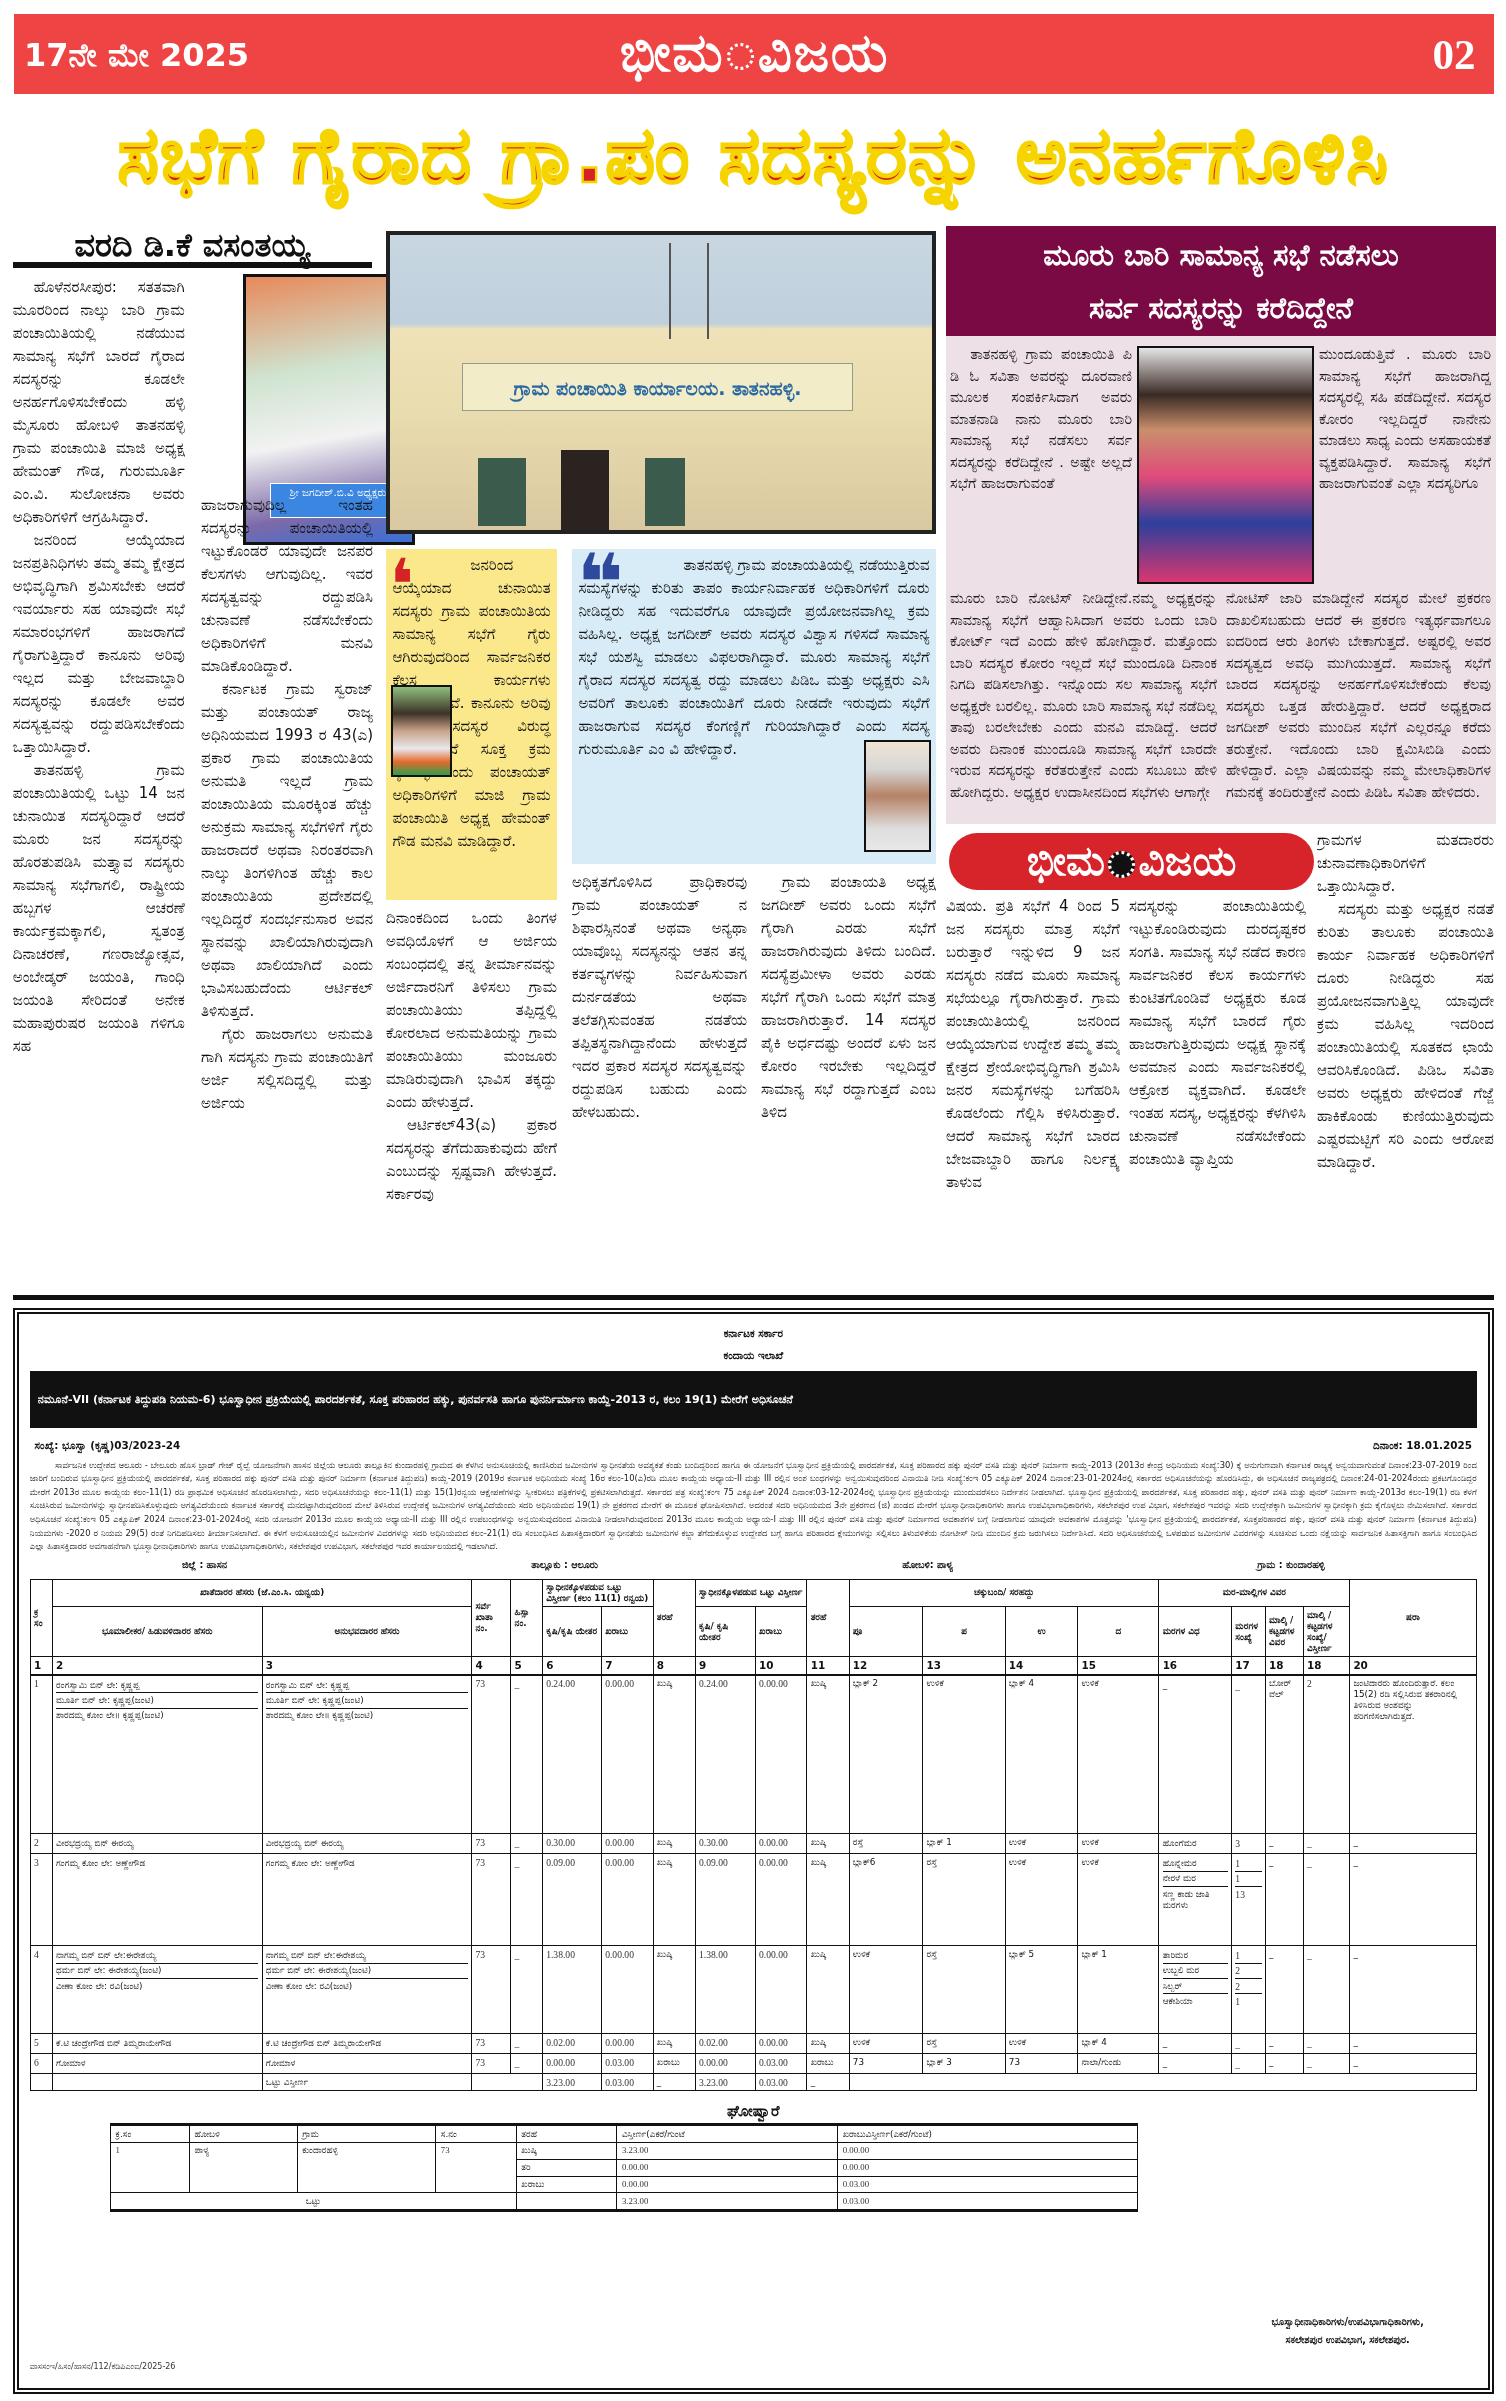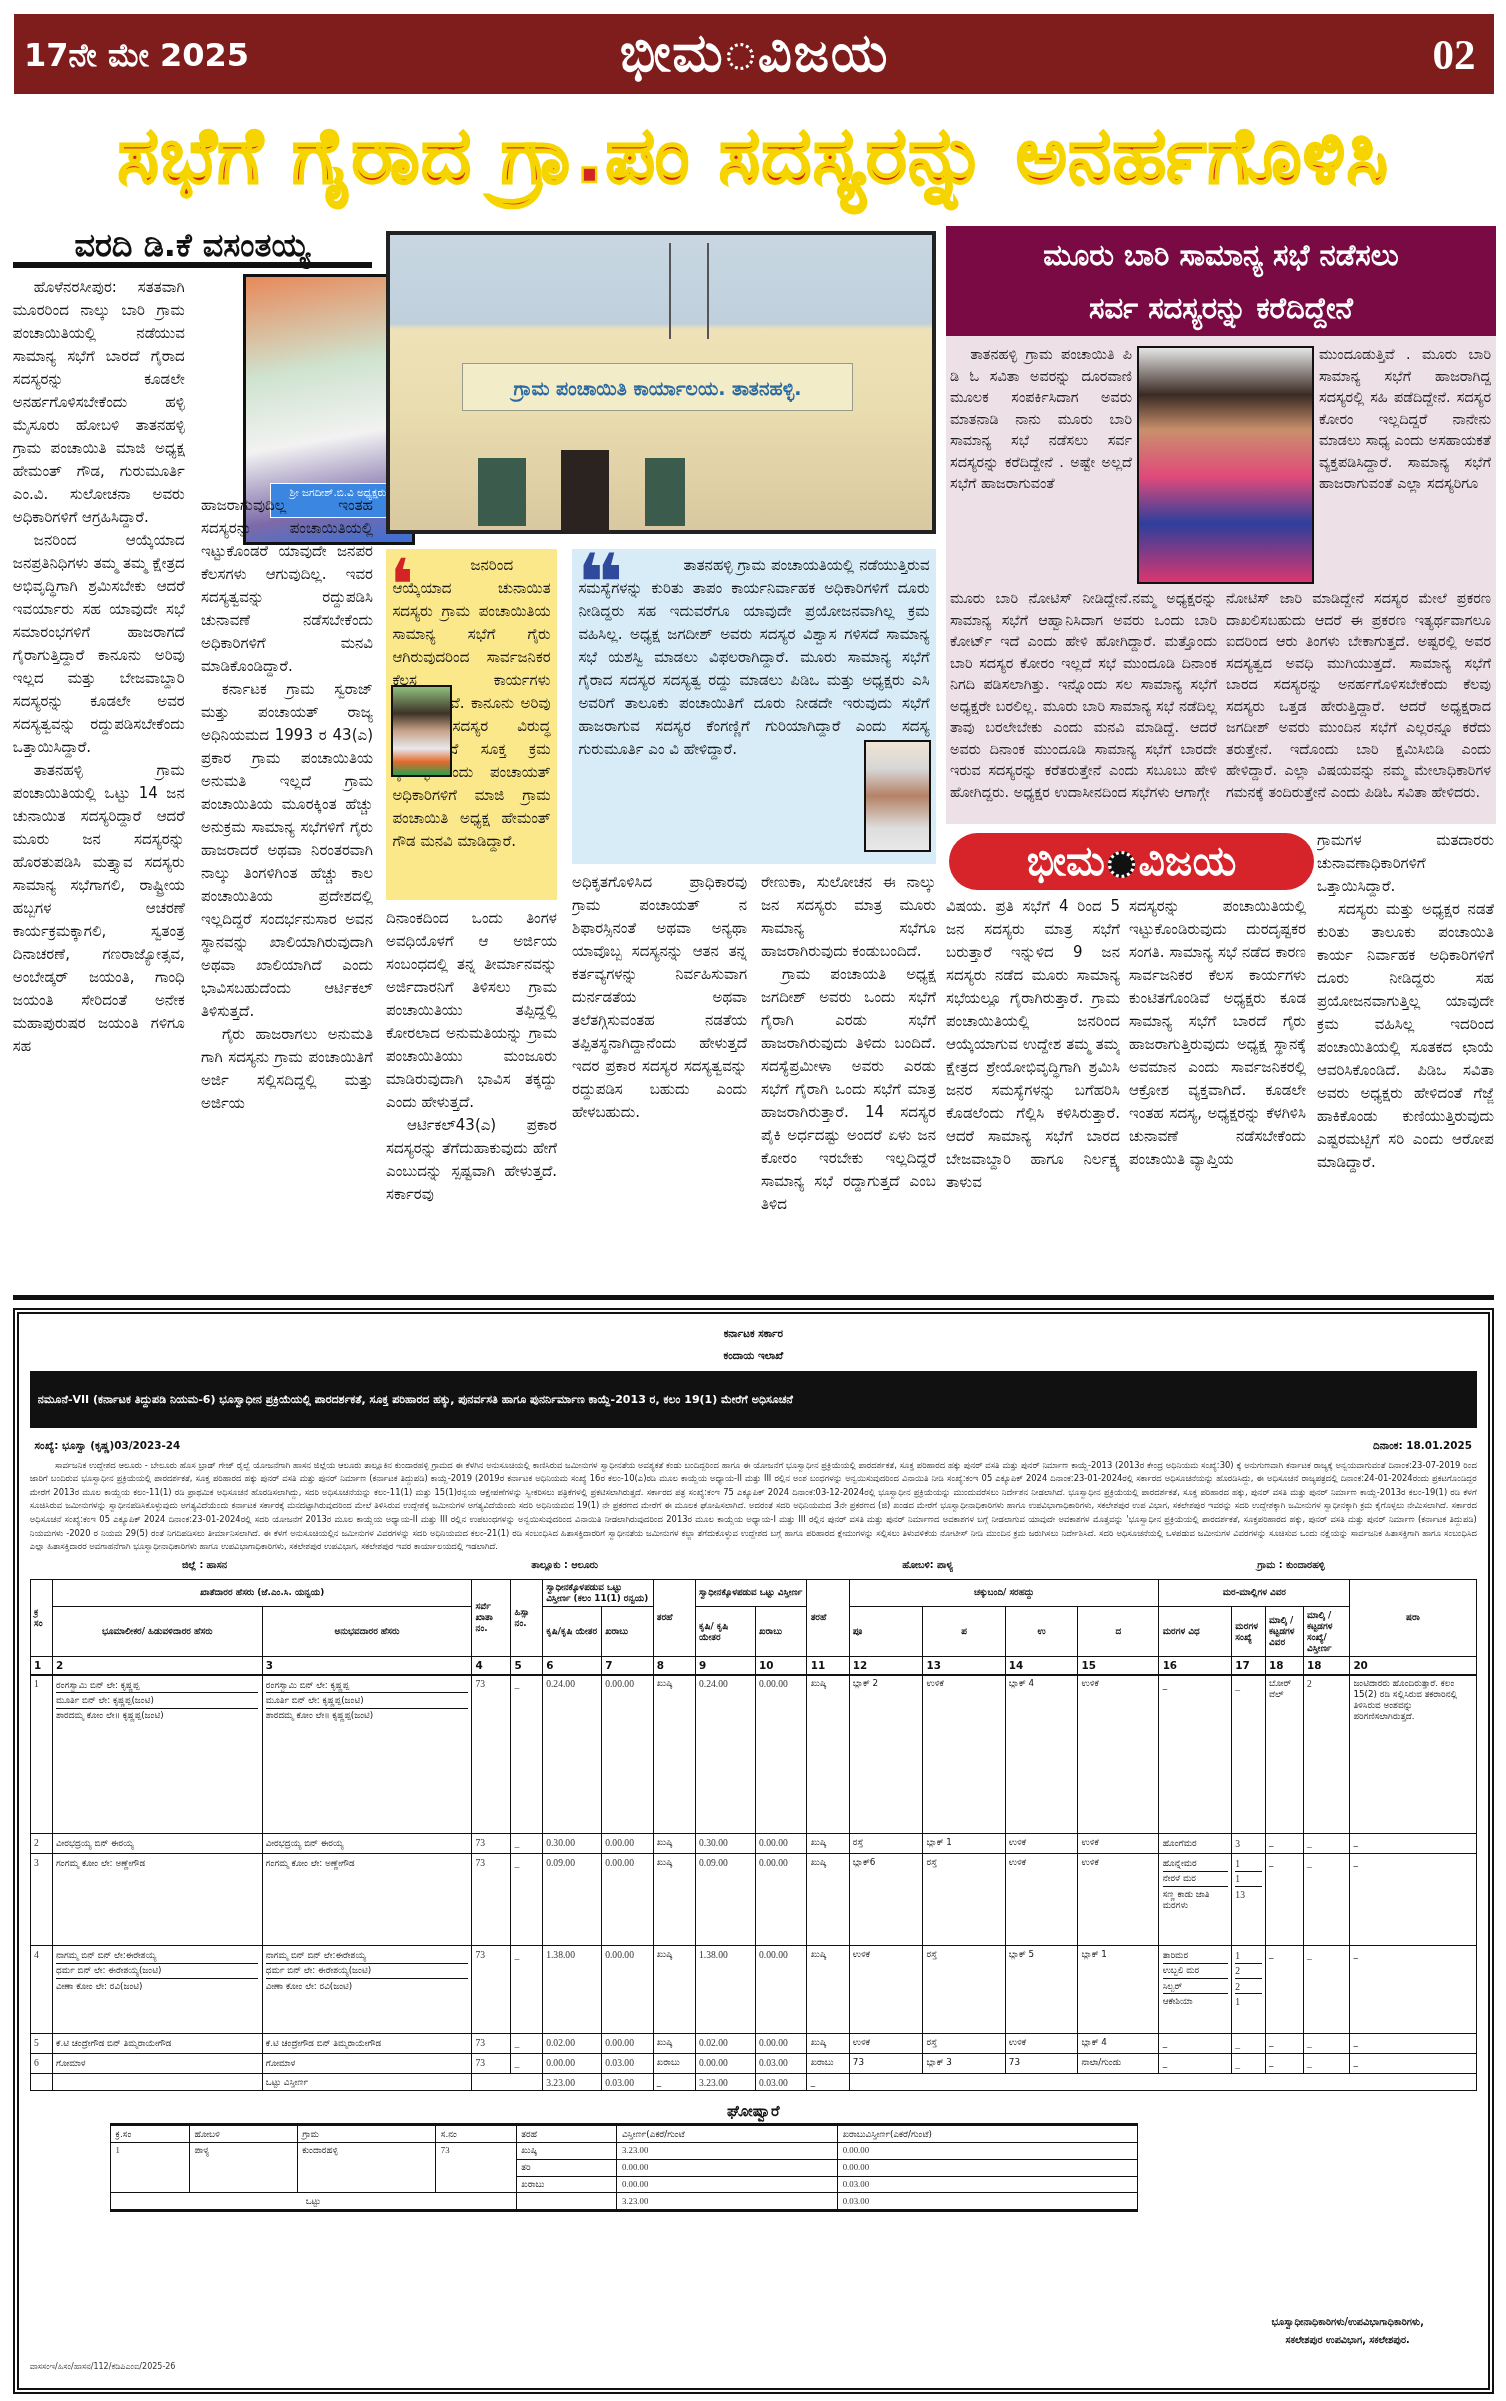--- a/index.html
+++ b/index.html
@@ -1,19 +1,19 @@
 <!DOCTYPE html>
 <html style="font-size:12.8px"><head>
 <meta charset="utf-8">
 <style>
   * { box-sizing: border-box; margin: 0; padding: 0; }
   body { width: 1507px; height: 2401px; background: #ffffff; font-family: "DejaVu Sans", sans-serif; color: #111; overflow: hidden; position: relative; }
   .abs { position: absolute; }
   
-  #masthead { left: 14.4px; top: 14.4px; width: 1480px; height: 80px; background: #7f1d1d; color: #fff; }
+  #masthead { left: 14.4px; top: 14.4px; width: 1480px; height: 80px; background: #ef4444; color: #fff; }
   #masthead .date { position: absolute; left: 9.6px; top: 22px; font-size: 32px; font-weight: bold; font-family: "DejaVu Sans", sans-serif; }
   #masthead .logo { position: absolute; left: 0; right: 0; top: 8px; text-align: center; font-size: 53px; font-weight: bold; letter-spacing: 1.6px; }
   #masthead .logo .wheel { display: inline-block; width: 27px; height: 27px; border-radius: 50%; border: 3.2px dotted #fff; vertical-align: middle; margin: 0 3.2px; }
   #masthead .page { position: absolute; right: 19px; top: 16px; font-size: 43px; font-weight: bold; font-family: "Liberation Serif", serif; margin-left: 12px; }
   
   #headline { left: 0; top: 96px; width: 1507px; height: 120px; text-align: center; font-size: 77px; font-weight: bold; color: #d42325; -webkit-text-stroke: 2.4px #f6d400; letter-spacing: 1.6px; line-height: 120px; font-family: "DejaVu Sans", sans-serif; }
   
   #byline { left: 12.8px; top: 223px; width: 359px; height: 45px; font-size: 32px; font-weight: bold; text-align: center; line-height: 45px; border-bottom: 6.4px solid #111; }
   .col-text { font-size: 15px; line-height: 23px; text-align: justify; color: #111; font-family: "DejaVu Sans", sans-serif; }
   .col-text p { text-indent: 1.4em; }
@@ -132,21 +132,20 @@
 </div>
 
 <div id="mid-col1" class="abs col-text">
   <p style="text-indent:0">ದಿನಾಂಕದಿಂದ ಒಂದು ತಿಂಗಳ ಅವಧಿಯೊಳಗೆ ಆ ಅರ್ಜಿಯ ಸಂಬಂಧದಲ್ಲಿ ತನ್ನ ತೀರ್ಮಾನವನ್ನು ಅರ್ಜಿದಾರನಿಗೆ ತಿಳಿಸಲು ಗ್ರಾಮ ಪಂಚಾಯಿತಿಯು ತಪ್ಪಿದ್ದಲ್ಲಿ ಕೋರಲಾದ ಅನುಮತಿಯನ್ನು ಗ್ರಾಮ ಪಂಚಾಯಿತಿಯು ಮಂಜೂರು ಮಾಡಿರುವುದಾಗಿ ಭಾವಿಸ ತಕ್ಕದ್ದು ಎಂದು ಹೇಳುತ್ತದೆ.</p>
   <p>ಆರ್ಟಿಕಲ್43(ಎ) ಪ್ರಕಾರ ಸದಸ್ಯರನ್ನು ತೆಗೆದುಹಾಕುವುದು ಹೇಗೆ ಎಂಬುದನ್ನು ಸ್ಪಷ್ಟವಾಗಿ ಹೇಳುತ್ತದೆ. ಸರ್ಕಾರವು</p>
 </div>
 <div id="mid-col2" class="abs col-text">
   <p style="text-indent:0">ಅಧಿಕೃತಗೊಳಿಸಿದ ಪ್ರಾಧಿಕಾರವು ಗ್ರಾಮ ಪಂಚಾಯತ್ ನ ಶಿಫಾರಸ್ಸಿನಂತೆ ಅಥವಾ ಅನ್ಯಥಾ ಯಾವೊಬ್ಬ ಸದಸ್ಯನನ್ನು ಆತನ ತನ್ನ ಕರ್ತವ್ಯಗಳನ್ನು ನಿರ್ವಹಿಸುವಾಗ ದುರ್ನಡತೆಯ ಅಥವಾ ತಲೆತಗ್ಗಿಸುವಂತಹ ನಡತೆಯ ತಪ್ಪಿತಸ್ಥನಾಗಿದ್ದಾನೆಂದು ಹೇಳುತ್ತದೆ ಇದರ ಪ್ರಕಾರ ಸದಸ್ಯರ ಸದಸ್ಯತ್ವವನ್ನು ರದ್ದುಪಡಿಸ ಬಹುದು ಎಂದು ಹೇಳಬಹುದು.</p>
 </div>
 <div id="mid-col3" class="abs col-text">
-  <p style="text-indent:0">ರೇಣುಕಾ, ಸುಲೋಚನ ಈ ನಾಲ್ಕು ಜನ ಸದಸ್ಯರು ಮಾತ್ರ ಮೂರು ಸಾಮಾನ್ಯ ಸಭೆಗೂ ಹಾಜರಾಗಿರುವುದು ಕಂಡುಬಂದಿದೆ.</p>
   <p>ಗ್ರಾಮ ಪಂಚಾಯತಿ ಅಧ್ಯಕ್ಷ ಜಗದೀಶ್ ಅವರು ಒಂದು ಸಭೆಗೆ ಗೈರಾಗಿ ಎರಡು ಸಭೆಗೆ ಹಾಜರಾಗಿರುವುದು ತಿಳಿದು ಬಂದಿದೆ. ಸದಸ್ಯೆಪ್ರಮೀಳಾ ಅವರು ಎರಡು ಸಭೆಗೆ ಗೈರಾಗಿ ಒಂದು ಸಭೆಗೆ ಮಾತ್ರ ಹಾಜರಾಗಿರುತ್ತಾರೆ. 14 ಸದಸ್ಯರ ಪೈಕಿ ಅರ್ಧದಷ್ಟು ಅಂದರೆ ಏಳು ಜನ ಕೋರಂ ಇರಬೇಕು ಇಲ್ಲದಿದ್ದರೆ ಸಾಮಾನ್ಯ ಸಭೆ ರದ್ದಾಗುತ್ತದೆ ಎಂಬ ತಿಳಿದ</p>
 </div>
 
 <div id="side-head" class="abs">
   <div>ಮೂರು ಬಾರಿ ಸಾಮಾನ್ಯ ಸಭೆ ನಡೆಸಲು</div>
   <div>ಸರ್ವ ಸದಸ್ಯರನ್ನು ಕರೆದಿದ್ದೇನೆ</div>
 </div>
 <div id="side-body" class="abs"></div>
 <div id="photo-savitha" class="abs"></div>
 <div id="side-colA" class="abs side-text">

